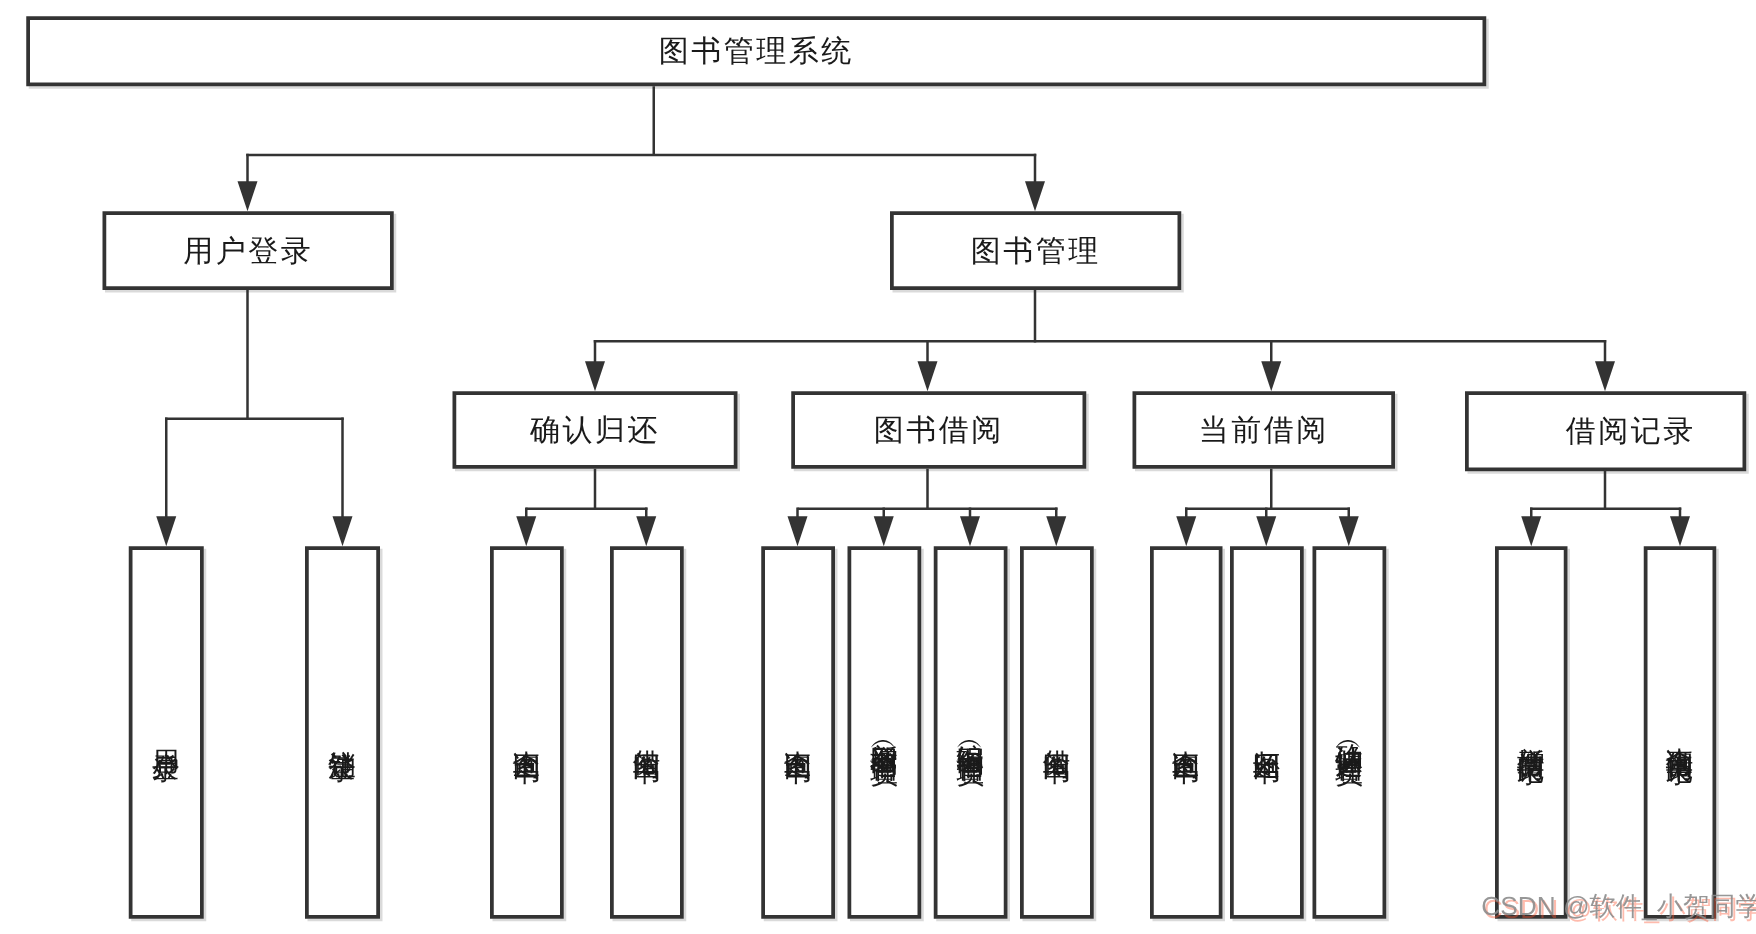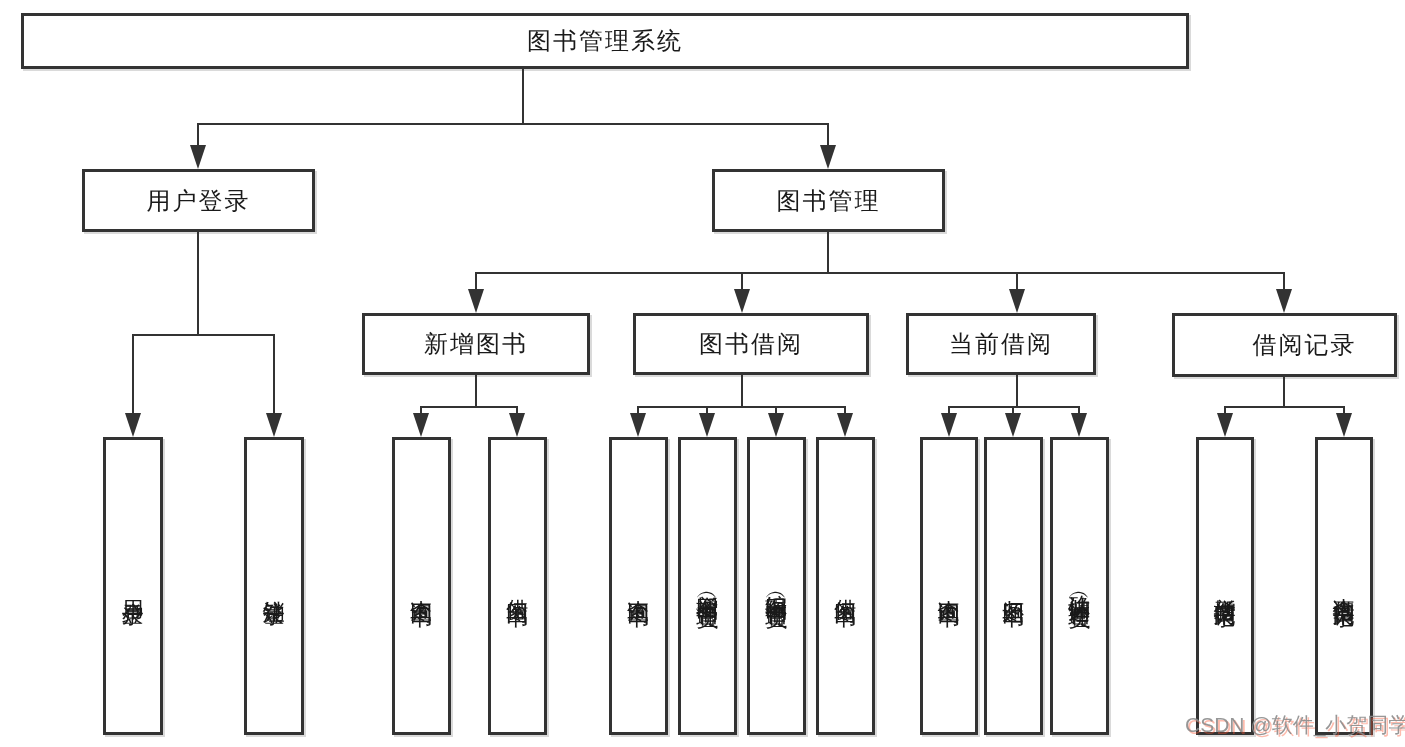--- a/index.html
+++ b/index.html
@@ -68,26 +68,26 @@
   <div class="vl" style="left:475px;top:272px;height:19px;"></div>
   <div class="ah" style="left:468px;top:289px;"></div>
   <div class="vl" style="left:741px;top:272px;height:19px;"></div>
   <div class="ah" style="left:734px;top:289px;"></div>
   <div class="vl" style="left:1016px;top:272px;height:19px;"></div>
   <div class="ah" style="left:1009px;top:289px;"></div>
   <div class="vl" style="left:1283px;top:272px;height:19px;"></div>
   <div class="ah" style="left:1276px;top:289px;"></div>
 
   <div class="box" style="left:362px;top:313px;width:228px;height:62px;">
-    <span>新增图书</span>
+    <span>确认归还</span>
   </div>
   <div class="box" style="left:633px;top:313px;width:236px;height:62px;">
     <span>图书借阅</span>
   </div>
-  <div class="box" style="left:906px;top:313px;width:190px;height:62px;">
+  <div class="box" style="left:906px;top:313px;width:210px;height:62px;">
     <span>当前借阅</span>
   </div>
   <div class="box" style="left:1172px;top:313px;width:225px;height:64px;padding-left:40px;">
     <span>借阅记录</span>
   </div>
 
   <div class="vl" style="left:475px;top:375px;height:33px;"></div>
   <div class="hl" style="left:421px;top:406px;width:97px;"></div>
   <div class="vl" style="left:420px;top:406px;height:12px;"></div>
   <div class="ah" style="left:413px;top:413px;"></div>

